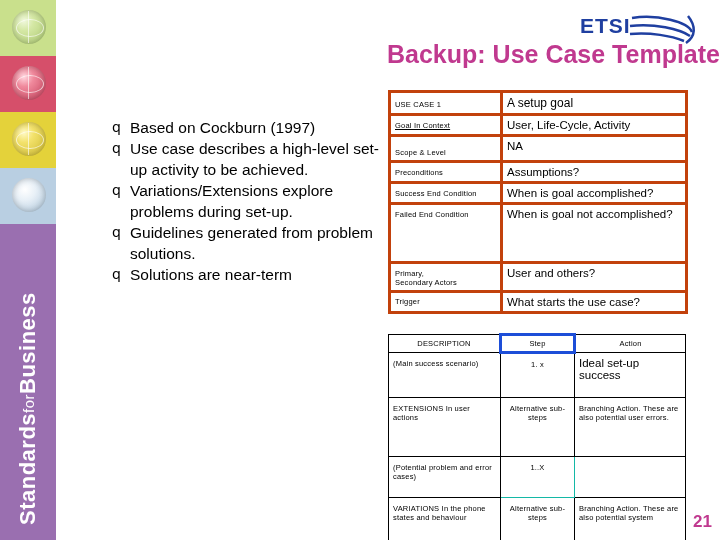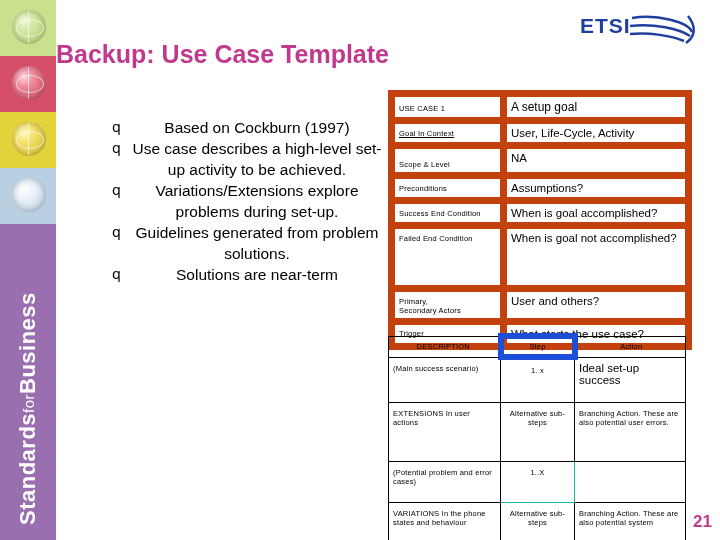--- a/index.html
+++ b/index.html
@@ -109,21 +109,21 @@
     color: #1f3fa0;
     letter-spacing: 1px;
   }
 
   
   #page-title {
     position: absolute;
     left: 56px;
     top: 40px;
     width: 664px;
-    text-align: left;
+    text-align: right;
     font-size: 25px;
     font-weight: bold;
     color: #c0398f;
   }
 
   
   #bullets {
     position: absolute;
     left: 112px;
     top: 118px;
@@ -137,34 +137,33 @@
     margin-bottom: 1px;
   }
   .bullet .mark {
     width: 18px;
     flex: 0 0 18px;
     font-family: "DejaVu Sans", sans-serif;
     font-size: 14px;
   }
   .bullet .btext {
     flex: 1 1 auto;
-    text-align: center;
   }
 
   
   #usecase-table {
     position: absolute;
     left: 388px;
     top: 90px;
     width: 297px;
     border-collapse: collapse;
     table-layout: fixed;
   }
   #usecase-table td {
-    border: 7px solid #c2410c;
+    border: 3px solid #c2410c;
     vertical-align: top;
     padding: 3px 4px;
   }
   .col-a { width: 112px; }
   .col-b { width: 185px; }
   .lbl {
     font-size: 7.5px;
     color: #000000;
     letter-spacing: 0.2px;
   }
@@ -292,21 +291,21 @@
 
 <table id="usecase-subtable" style="position:absolute;left:388px;top:333px;width:297px;border-collapse:collapse;table-layout:fixed;">
   <colgroup>
     <col class="col-s1">
       <col class="col-s2">
       <col class="col-s3">
   </colgroup>
   <tbody>
     <tr>
       <td class="lbl center" style="border:1px solid #000;padding:3px 4px;">DESCRIPTION</td>
-      <td class="lbl center" style="border:6px solid #1d4ed8;padding:3px 4px;">Step</td>
+      <td class="lbl center" style="border:3px solid #1d4ed8;padding:3px 4px;">Step</td>
       <td class="lbl center" style="border:1px solid #000;padding:3px 4px;">Action</td>
     </tr>
     <tr>
       <td class="lbl" style="border:1px solid #000;padding:6px 4px;height:32px;vertical-align:top;">(Main success scenario)</td>
       <td class="lbl center" style="border:1px solid #000;padding:6px 4px;vertical-align:top;">1. x</td>
       <td class="val" style="border:1px solid #000;padding:4px;vertical-align:top;">Ideal set-up success</td>
     </tr>
     <tr>
       <td class="lbl" style="border:1px solid #000;padding:6px 4px;height:46px;vertical-align:top;">EXTENSIONS In user actions</td>
       <td class="lbl center" style="border:1px solid #000;padding:6px 4px;vertical-align:top;">Alternative sub-steps</td>

